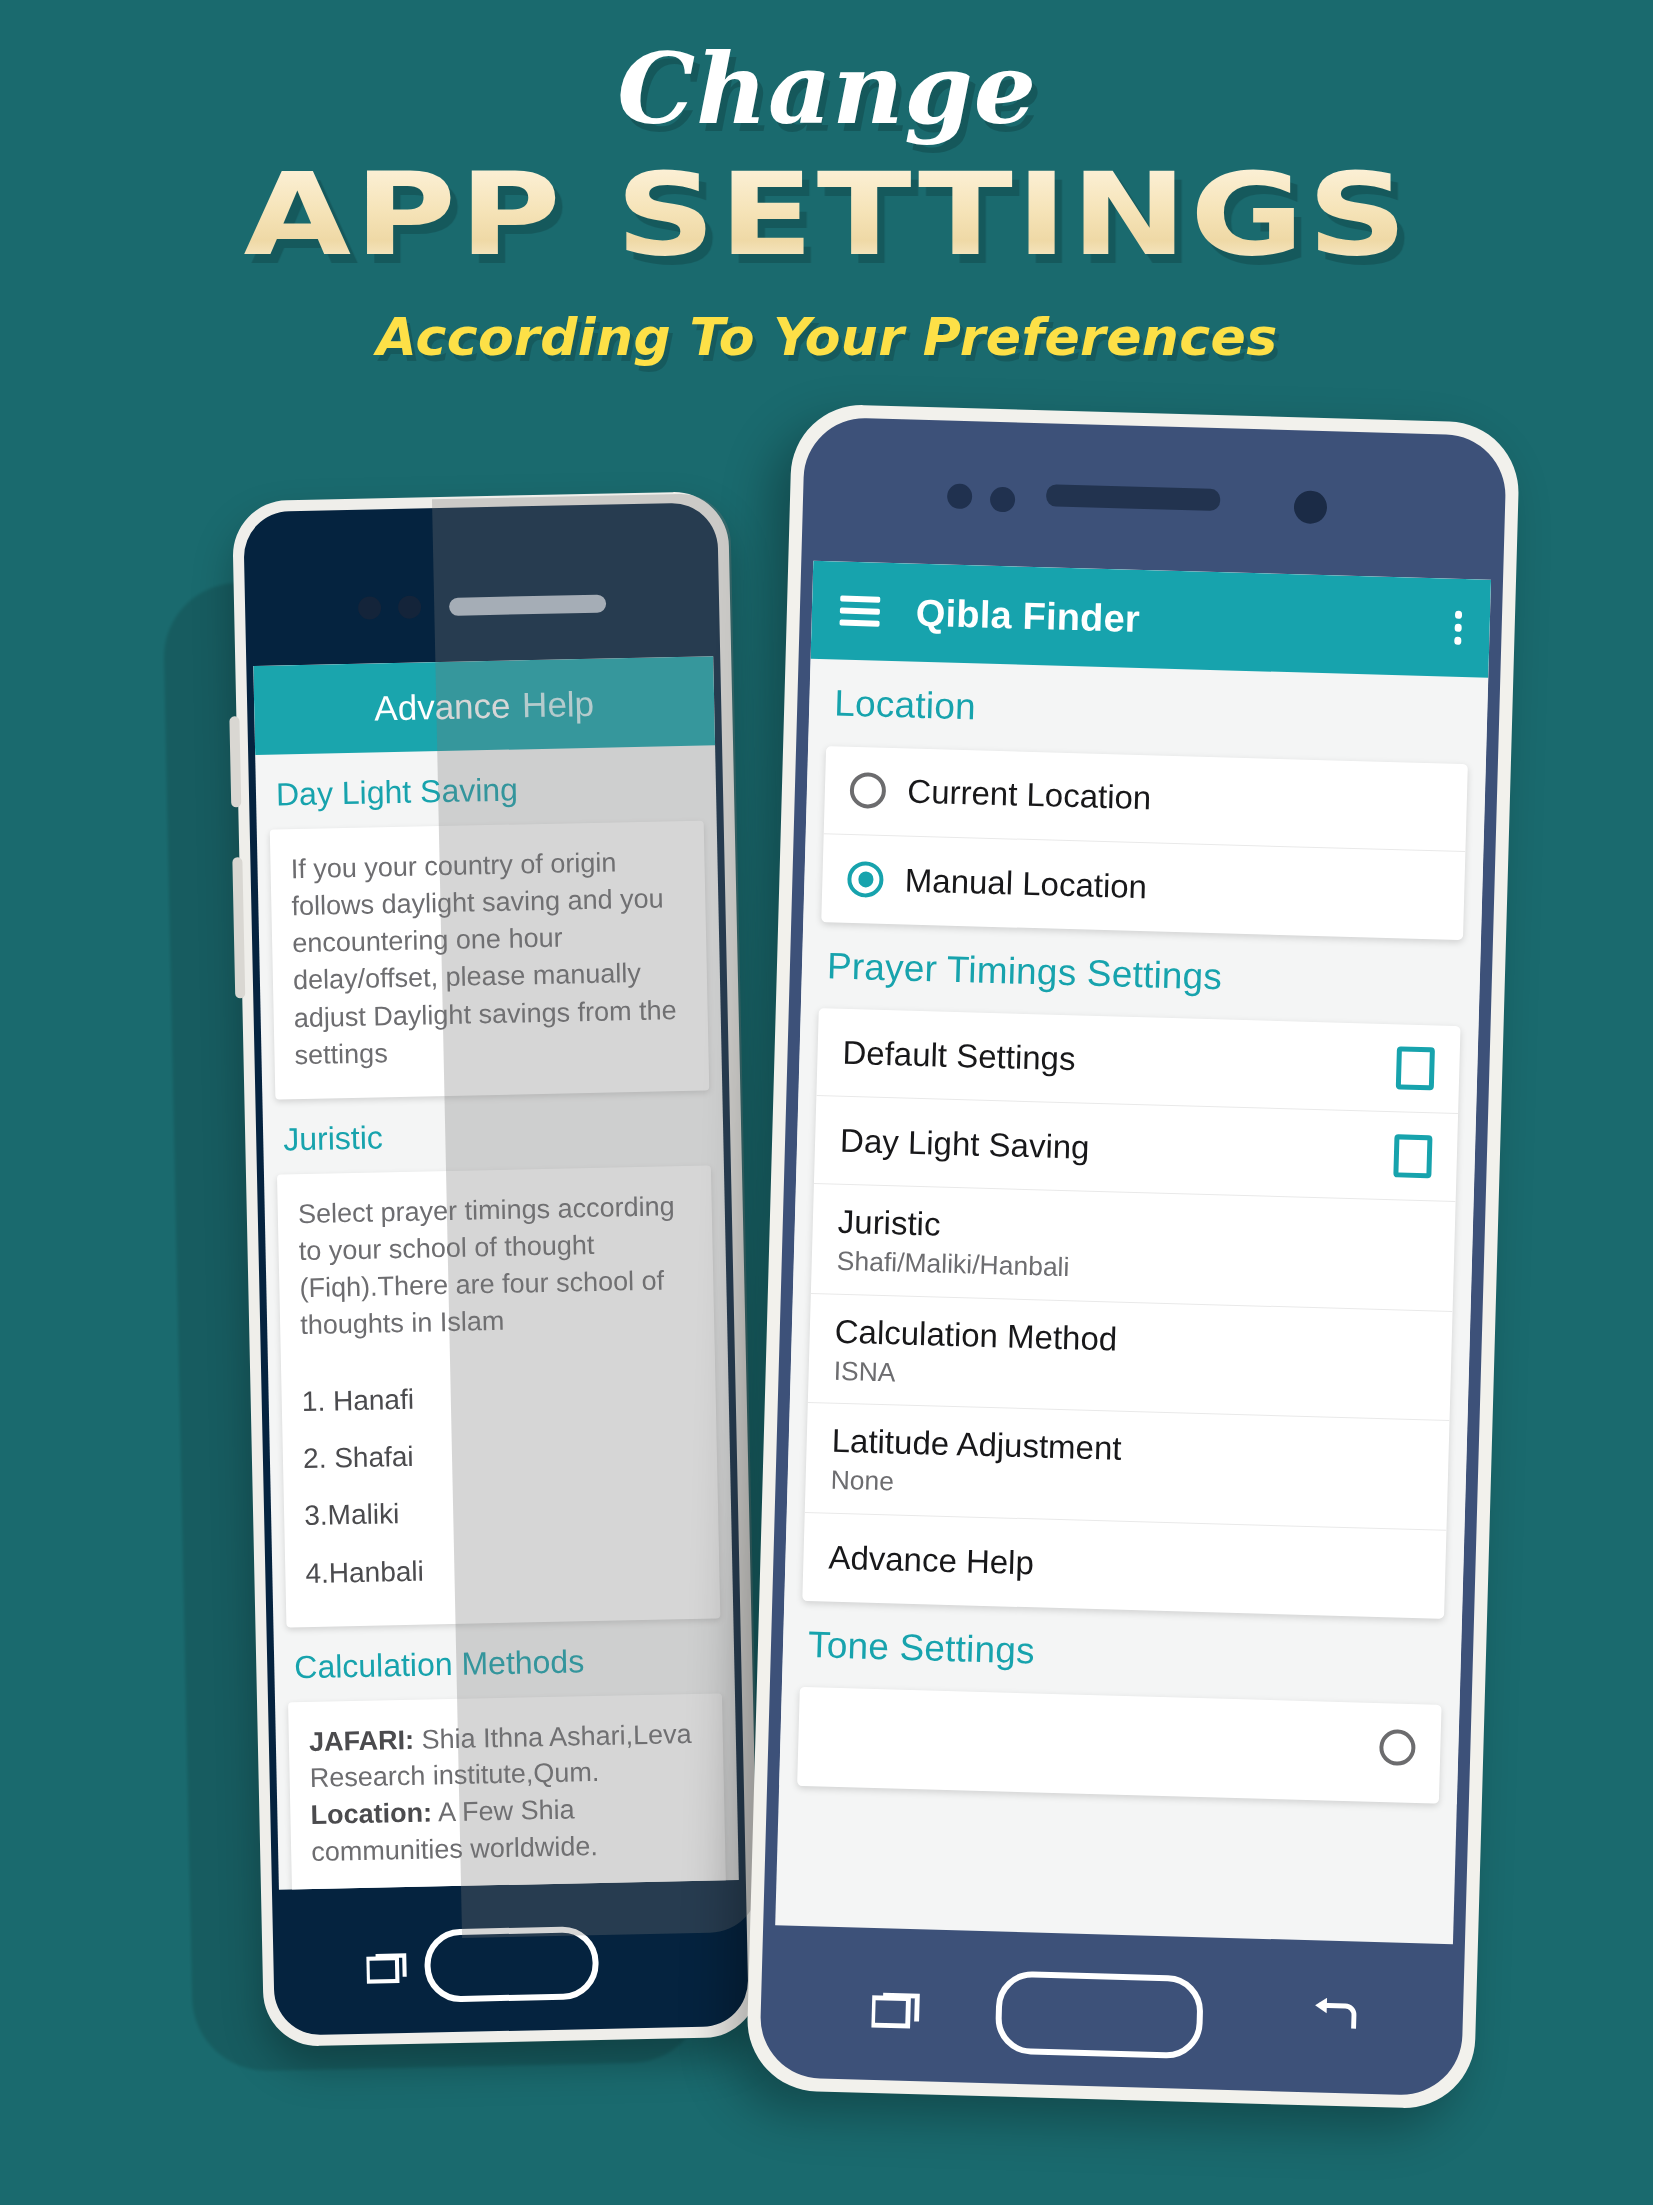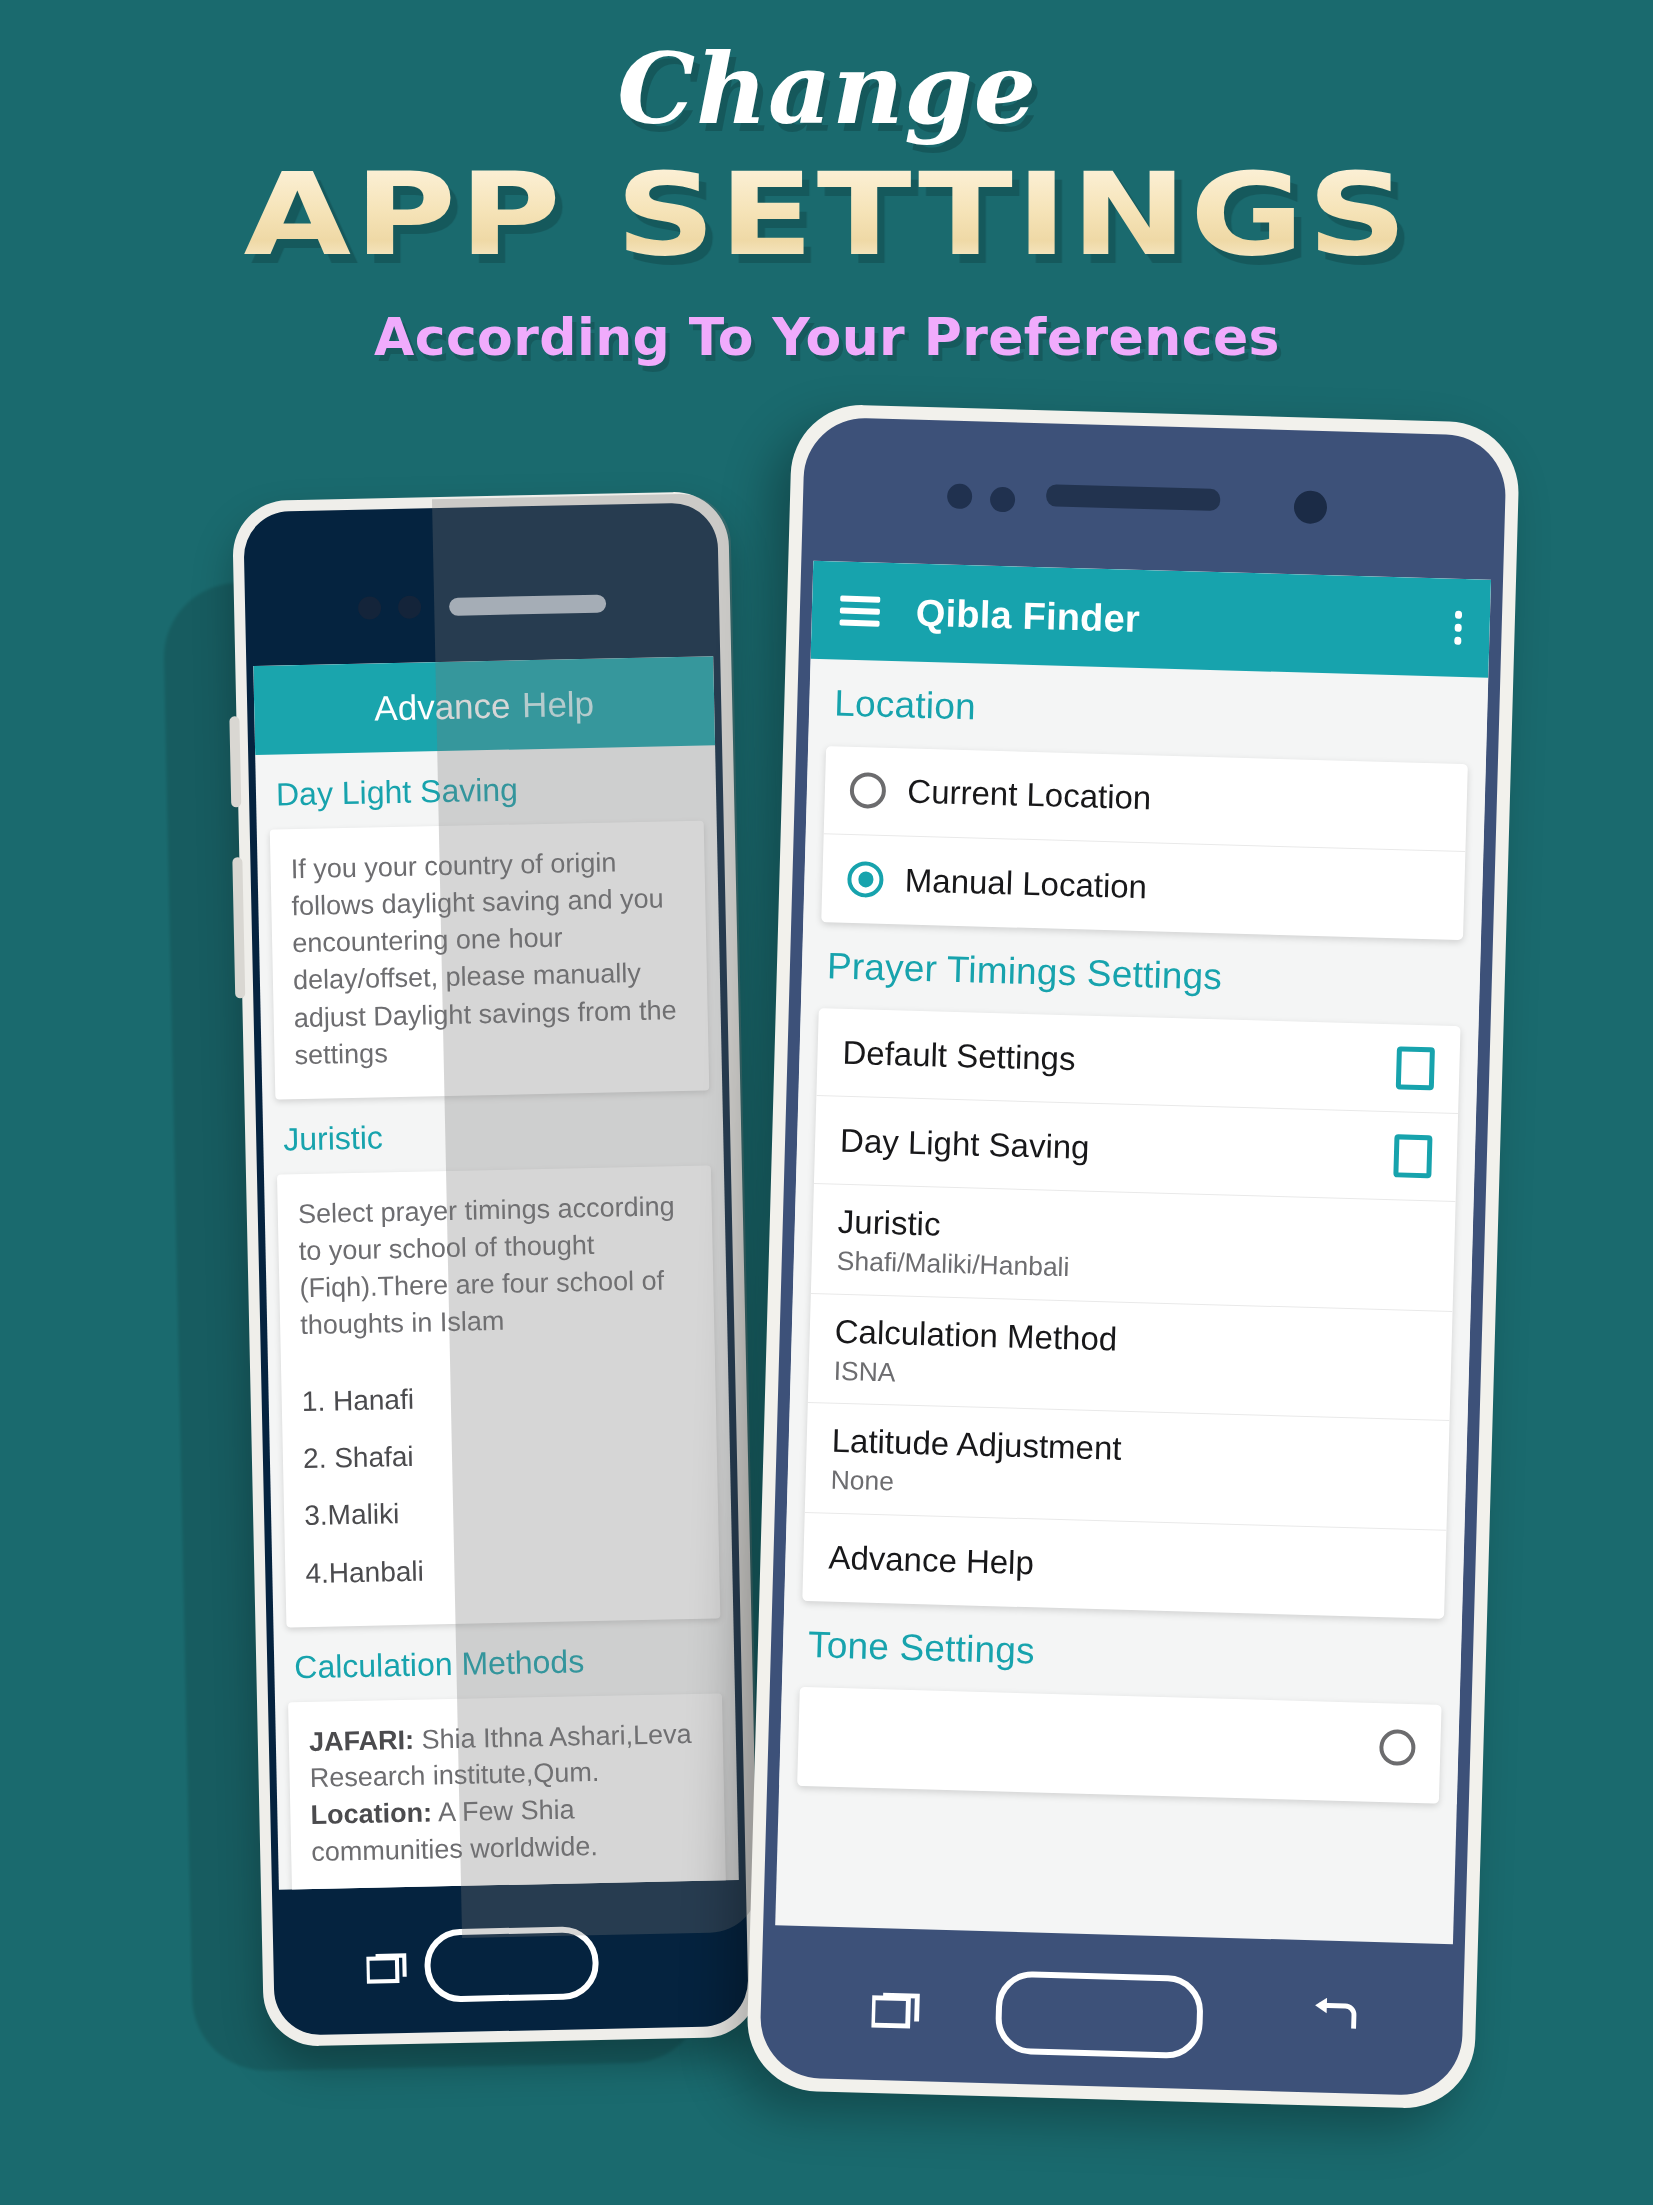--- a/index.html
+++ b/index.html
@@ -42,24 +42,25 @@
     background-clip: text;
     -webkit-text-fill-color: transparent;
     filter: drop-shadow(6.6px 9px 0 rgba(0,0,0,0.16));
     transform: scaleX(1.22);
     transform-origin: 50% 50%;
   }
   .sub-title {
     font-family: "DejaVu Sans", sans-serif;
     font-weight: 700;
     font-size: 52px;
-    color: #f0abfc;
+    color: #fde047;
     margin-top: 35px;
     letter-spacing: 0.4px;
     text-shadow: 4.1px 5.8px 0 rgba(0,0,0,0.15);
+    font-style: italic;
   }
 
   
   .blob {
     position: absolute;
     background: rgba(0,0,0,0.10);
     border-radius: 116px;
     filter: blur(1.7px);
   }
 

